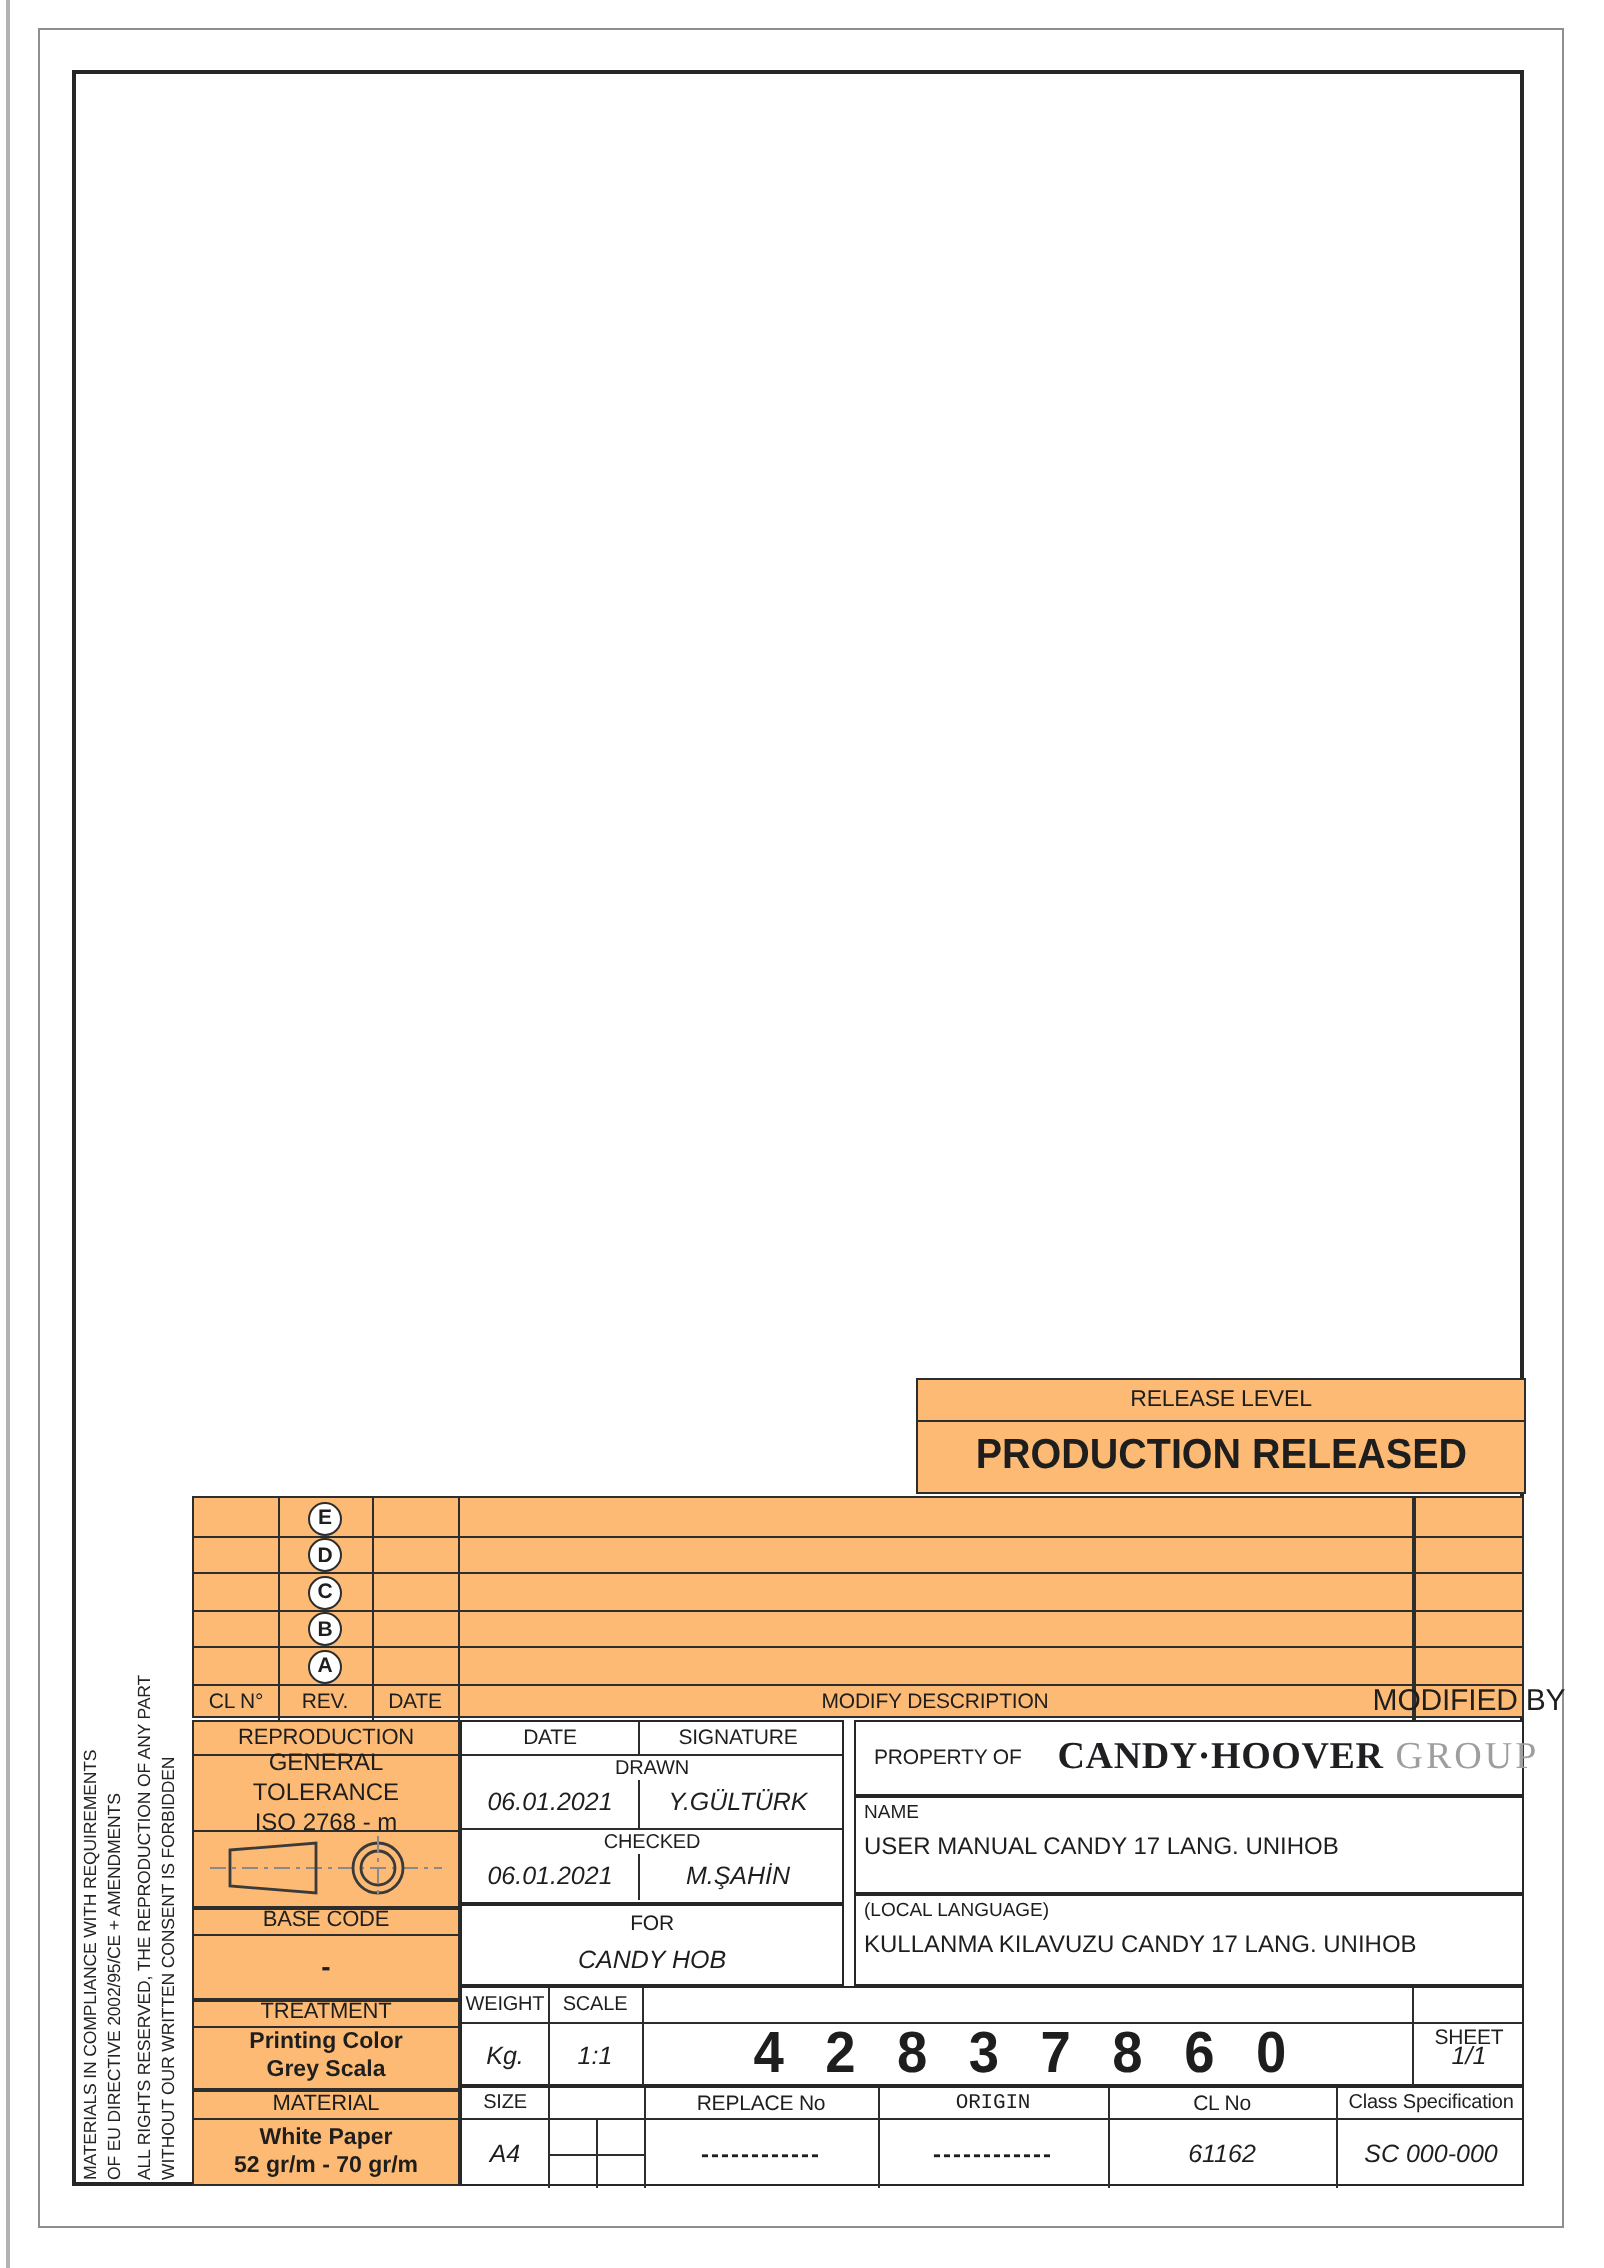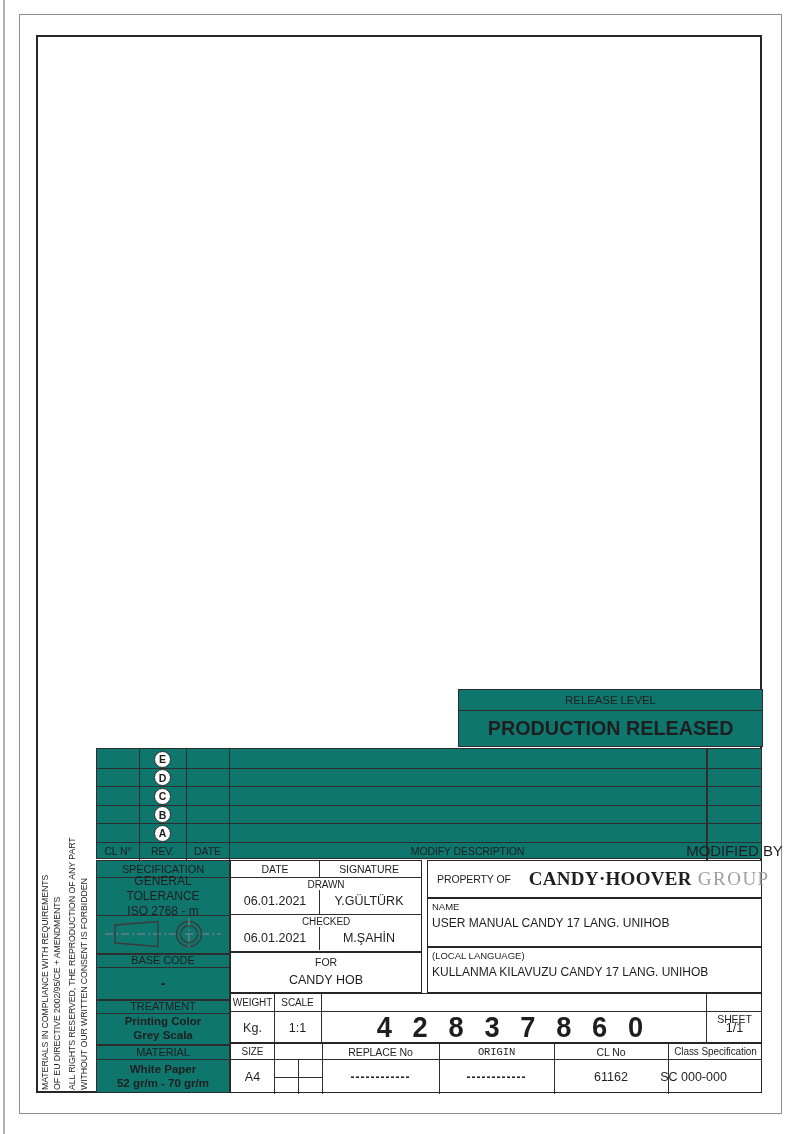--- a/index.html
+++ b/index.html
@@ -1,26 +1,26 @@
 <!DOCTYPE html>
 <html><head>
 <meta charset="utf-8">
 <style>
   html,body{margin:0;padding:0;background:#ffffff;}
   body{font-family:"Liberation Sans", sans-serif; color:#1e1e1e; -webkit-font-smoothing:antialiased;}
   .sheet{position:relative;width:802px;height:1134px;background:#fff;overflow:hidden;}
   .abs{position:absolute;box-sizing:border-box;}
-  .bx{border:1.7px solid #2d2d2d;background:#0f766e;}
+  .bx{border:1.7px solid #2d2d2d;background:#fdba74;}
   .bx2{border:1.9px solid #262626;background:#fff;}
   .ctr{display:flex;align-items:center;justify-content:center;text-align:center;}
   .h{position:absolute;background:#2d2d2d;height:1.3px;}
   .v{position:absolute;background:#2d2d2d;width:1.3px;}
   .lbl{font-size:10.5px;letter-spacing:-0.1px;white-space:nowrap;}
   .lbl-sm{font-size:15px;letter-spacing:-0.1px;white-space:nowrap;}
-  .val{font-size:12.5px;white-space:nowrap;}
+  .val{font-size:12.5px;white-space:nowrap;font-style:italic;}
   .bold{font-weight:bold;}
   .cond{transform:scaleX(0.94);}
   .circ{width:15px;height:15px;border:1.4px solid #2d2d2d;border-radius:50%;
         display:flex;align-items:center;justify-content:center;
         font-size:10.5px;font-weight:bold;background:#fff;}
   .rot-wrap{position:absolute;left:40px;top:1090px;width:0;height:0;}
   .rot{position:absolute;left:0;top:0;width:282px;transform:rotate(-90deg);
        transform-origin:0 0;font-size:8.8px;line-height:11.5px;letter-spacing:-0.1px;
        color:#242424;white-space:nowrap;}
   .gap{height:4px;}
@@ -99,21 +99,21 @@
   <div class="abs bx" style="left:96px;top:860px;width:134px;height:233px;">
     <div class="h" style="left:0;top:16px;width:100%;"></div>
     <div class="h" style="left:0;top:54px;width:100%;"></div>
     <div class="h" style="left:0;top:92px;width:100%;height:1.7px;"></div>
     <div class="h" style="left:0;top:106px;width:100%;"></div>
     <div class="h" style="left:0;top:138px;width:100%;height:1.7px;"></div>
     <div class="h" style="left:0;top:152px;width:100%;"></div>
     <div class="h" style="left:0;top:183px;width:100%;height:1.7px;"></div>
     <div class="h" style="left:0;top:198px;width:100%;"></div>
 
-    <div class="abs ctr lbl" style="left:0;top:0;width:100%;height:16px;font-size:11px;">SPECIFICATION</div>
+    <div class="abs ctr lbl" style="left:0;top:0;width:100%;height:16px;font-size:11px;">REPRODUCTION</div>
     <div class="abs ctr" style="left:0;top:16px;width:100%;height:38px;flex-direction:column;line-height:15px;font-size:12px;">
       <div>GENERAL TOLERANCE</div>
       <div>ISO 2768 - m</div>
     </div>
     <div class="abs ctr" style="left:0;top:54px;width:100%;height:38px;">
       <svg width="120" height="36" viewBox="0 0 120 36">
         <line x1="2" y1="18" x2="118" y2="18" stroke="#8a8a8a" stroke-width="1" stroke-dasharray="8 3 2 3"></line>
         <polygon points="12,9 55,5.5 55,30.5 12,27" fill="none" stroke="#3a3a3a" stroke-width="1.4"></polygon>
         <circle cx="86" cy="18" r="12.5" fill="none" stroke="#3a3a3a" stroke-width="1.4"></circle>
         <circle cx="86" cy="18" r="8.5" fill="none" stroke="#3a3a3a" stroke-width="1.4"></circle>
@@ -215,16 +215,16 @@
     <div class="abs ctr lbl" style="left:323px;top:0;width:114px;height:15px;">CL No</div>
     <div class="abs ctr lbl" style="left:437px;top:0;width:95px;height:15px;font-size:10px;">Class Specification</div>
     <div class="abs ctr val" style="left:0;top:15px;width:43px;height:35px;">A4</div>
     <div class="abs ctr" style="left:91px;top:15px;width:117px;height:35px;">
       <span class="dashes">------------</span>
     </div>
     <div class="abs ctr" style="left:208px;top:15px;width:115px;height:35px;">
       <span class="dashes">------------</span>
     </div>
     <div class="abs ctr val" style="left:323px;top:15px;width:114px;height:35px;">61162</div>
-    <div class="abs ctr val" style="left:415px;top:15px;width:95px;height:35px;">SC 000-000</div>
+    <div class="abs ctr val" style="left:437px;top:15px;width:95px;height:35px;">SC 000-000</div>
   </div>
 
 </div>
 
 </body></html>

